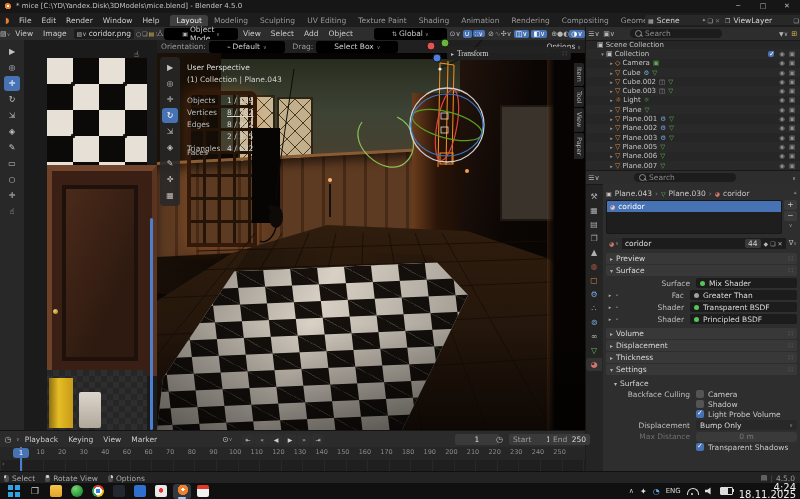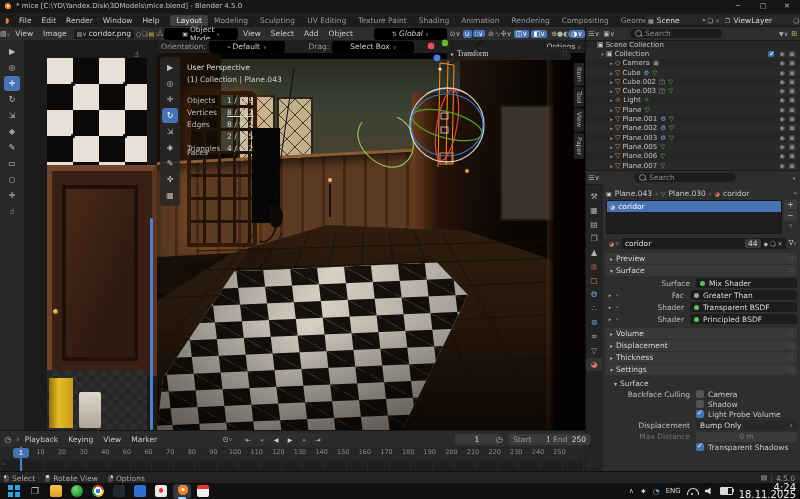--- a/index.html
+++ b/index.html
@@ -180,21 +180,21 @@
         <span class="icon" style="font-size:6px;margin-right:2px;">▣</span>
         <span>Object Mode</span>
         <span class="icon" style="font-size:5px;margin-left:2px;color:#888;">∨</span>
       </div>
       <div id="vp-menus" class="row">
           <span class="menu-item">View</span>
           <span class="menu-item">Select</span>
           <span class="menu-item">Add</span>
           <span class="menu-item">Object</span>
         </div>
-      <div class="row chip" style="height:10px;margin-left:16px;font-style:italic;">
+      <div class="row chip" style="height:10px;margin-left:16px;">
         <span class="icon" style="font-size:6px;margin-right:2px;">⇅</span>
         <span>Global</span>
         <span class="icon" style="font-size:5px;margin-left:2px;color:#888;">∨</span>
       </div>
       <span class="icon" style="margin-left:3px;font-size:7px;">⊙∨</span>
       <span class="icon" style="margin-left:2px;font-size:7px;background:#4772b3;color:#fff;border-radius:2px;padding:0 2px;">∪</span>
       <span class="icon" style="margin-left:1px;font-size:6px;background:#4772b3;color:#fff;border-radius:2px;padding:0 2px;">∷∨</span>
       <span class="icon" style="margin-left:3px;font-size:7px;">⊘</span>
       <span class="icon" style="margin-left:1px;font-size:7px;color:#777;">∿</span>
       <span class="icon" style="margin-left:auto;font-size:7px;">✣∨</span>
@@ -208,21 +208,21 @@
       </div>
     </div>
 
     <div class="abs row" style="left:0;top:13px;width:428px;height:13px;background:#202020;border-bottom:1px solid #161616;">
       <span style="margin-left:4px;color:#9a9a9a;">Orientation:</span>
       <div class="row chip" style="height:10px;margin-left:3px;">
         <span class="icon" style="font-size:6px;margin-right:2px;">⌁</span>
         <span>Default</span>
         <span class="icon" style="font-size:5px;margin-left:3px;color:#888;">∨</span>
       </div>
-      <span style="margin-left:24px;color:#9a9a9a;">Drag:</span>
+      <span style="margin-left:8px;color:#9a9a9a;">Drag:</span>
       <div class="row chip" style="height:10px;margin-left:3px;">
         <span>Select Box</span>
         <span class="icon" style="font-size:5px;margin-left:3px;color:#888;">∨</span>
       </div>
       <div class="row" style="margin-left:auto;margin-right:4px;color:#c5c5c5;">
         <span>Options</span>
         <span class="icon" style="font-size:5px;margin-left:2px;color:#888;">∨</span>
       </div>
     </div>
 

